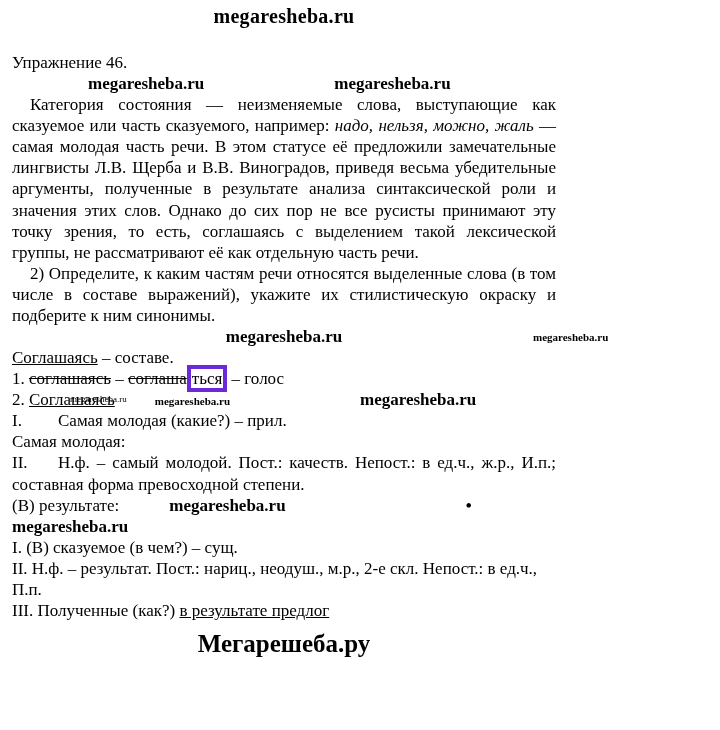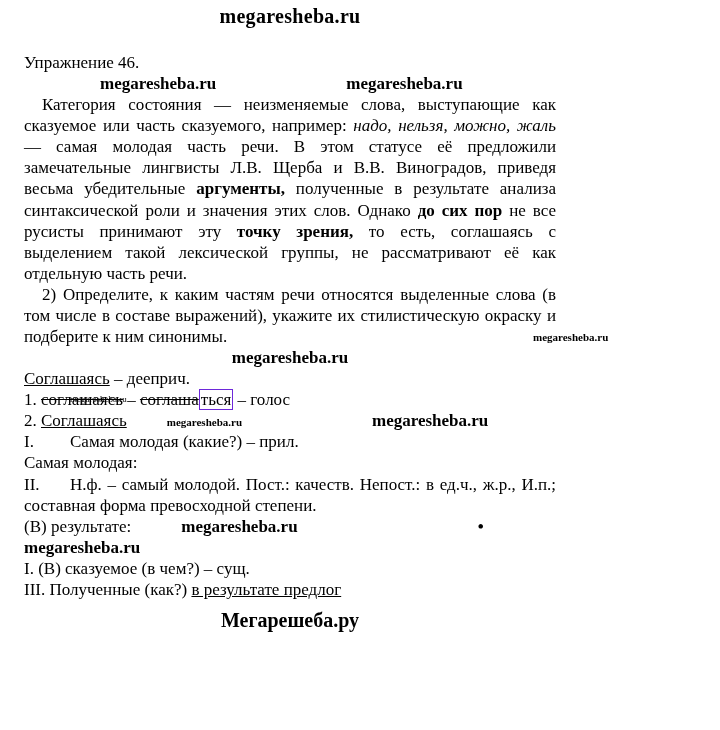--- a/index.html
+++ b/index.html
@@ -4,71 +4,72 @@
 <style>
   * { margin:0; padding:0; box-sizing:border-box; }
   html,body { background:#ffffff; }
   body {
     width:720px; height:730px;
     position:relative; overflow:hidden;
     color:#000;
     font-family:"Liberation Serif", serif;
     font-size:17px;
   }
-  .page { position:relative; width:580px; height:730px; padding:3px 24px 0 24px; }
+  .page { position:relative; width:580px; height:730px; padding:3px 24px 0 12px; }
   .top-wm {
     text-align:center; font-weight:bold; font-size:20px;
     margin:2px 0 7px 0; letter-spacing:0.3px;
   }
   .doc { width:100%;margin-top:24px; }
   .blk { line-height:1.24; text-align:left; }
   .just { text-align:justify; }
   .indent { text-indent:18px; }
   .center { text-align:center; }
-  .b { font-weight:bold; }
+  .b { font-weight:normal; }
   .i { font-style:italic; }
   .u { text-decoration:underline; }
   .s { text-decoration:line-through; }
-  .box { border:1px solid #6d28d9; padding:0 1px; }
+  .box { border:4px solid #6d28d9; padding:0 1px; }
   .wm { font-weight:bold; }
   .sm { font-size:11px; font-weight:bold; }
   .num { display:inline-block; width:46px; }
   .g40  { margin-left:40px; }
   .g50  { margin-left:50px; }
   .g76  { margin-left:76px; }
   .g130 { margin-left:130px; }
   .g180 { margin-left:180px; }
   .float-wm { position:absolute; white-space:nowrap; }
   .fw1 { left:533px; top:331px; font-size:11px; font-weight:bold; }
   .fw2 { left:70px;  top:394px; font-size:9px;  font-weight:normal; }
   .brand {
-    text-align:center; font-weight:bold; font-size:20px;
+    text-align:center; font-weight:bold; font-size:25px;
     margin-top:9px;
   }
 </style>
 </head>
 <body>
 
 <div class="page">
   <div class="top-wm">megaresheba.ru</div>
 
   <div class="doc">
       <div class="blk"><span>Упражнение 46.</span></div>
       <div class="blk"><span class="wm g76">megaresheba.ru</span><span class="wm g130">megaresheba.ru</span></div>
       <div class="blk indent just"><span>Категория состояния — неизменяемые слова, выступающие как сказуемое или часть сказуемого, например: </span><span class="i">надо, нельзя, можно, жаль</span><span> — самая молодая часть речи. В этом статусе её предложили замечательные лингвисты Л.В. Щерба и В.В. Виноградов, приведя весьма убедительные </span><span class="b">аргументы,</span><span> полученные в результате анализа синтаксической роли и значения этих слов. Однако </span><span class="b">до сих пор</span><span> не все русисты принимают эту </span><span class="b">точку зрения,</span><span> то есть, соглашаясь с выделением такой лексической группы, не рассматривают её как отдельную часть речи.</span></div>
       <div class="blk indent just"><span>2) Определите, к каким частям речи относятся выделенные слова (в том числе в составе выражений), укажите их стилистическую окраску и подберите к ним синонимы.</span></div>
       <div class="blk center"><span class="wm">megaresheba.ru</span></div>
-      <div class="blk"><span class="u">Соглашаясь</span><span> – дееприч.</span></div>
+      <div class="blk"><span class="u">Соглашаясь</span><span> – составе.</span></div>
       <div class="blk"><span>1. </span><span class="s">соглашаясь</span><span> – </span><span class="s">соглаша</span><span class="box">ться</span><span> – голос</span></div>
       <div class="blk"><span>2. </span><span class="u">Соглашаясь</span><span class="sm g40">megaresheba.ru</span><span class="wm g130">megaresheba.ru</span></div>
       <div class="blk"><span class="num">I.</span><span>Самая молодая (какие?) – прил.</span></div>
       <div class="blk"><span>Самая молодая:</span></div>
       <div class="blk just"><span class="num">II.</span><span>Н.ф. – самый молодой. Пост.: качеств. Непост.: в ед.ч., ж.р., И.п.; составная форма превосходной степени.</span></div>
       <div class="blk"><span>(В) результате:</span><span class="wm g50">megaresheba.ru</span><span class="wm g180">• megaresheba.ru</span></div>
       <div class="blk"><span>I. (В) сказуемое (в чем?) – сущ.</span></div>
+      <div class="blk"><span>II. Н.ф. – результат. Пост.: нариц., неодуш., м.р., 2-е скл. Непост.: в ед.ч., П.п.</span></div>
       <div class="blk"><span>III. Полученные (как?) </span><span class="u">в результате предлог</span></div>
     </div>
 
   <div class="brand">Мегарешеба.ру</div>
 
   <span class="float-wm fw1">megaresheba.ru</span>
   <span class="float-wm fw2">megaresheba.ru</span>
 </div>
 
 </body></html>

